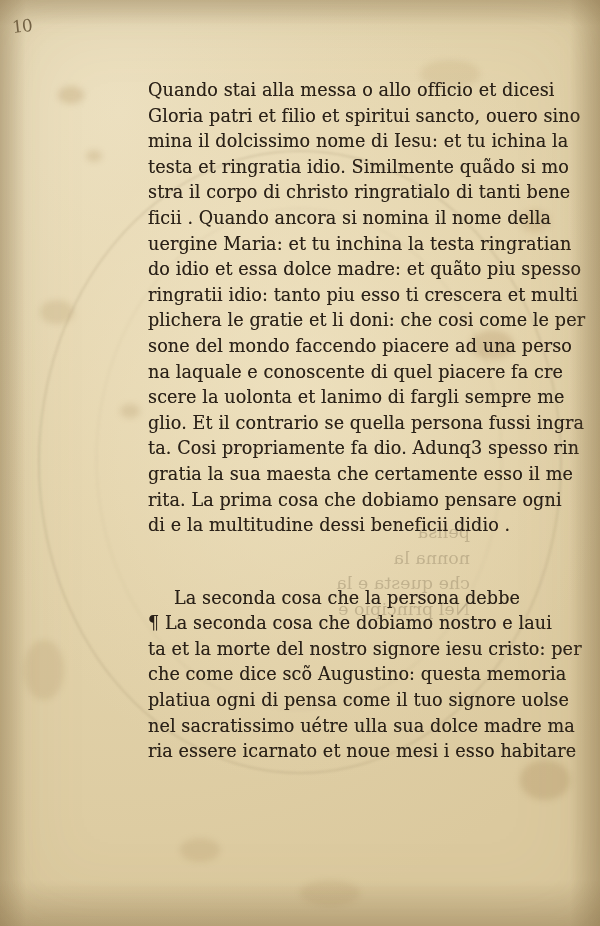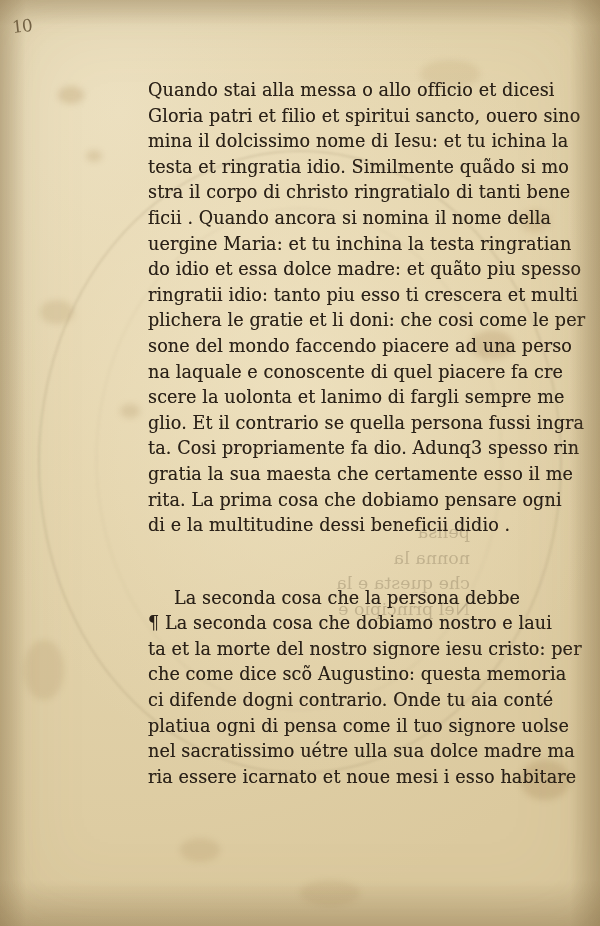--- a/index.html
+++ b/index.html
@@ -193,21 +193,20 @@
       <div class="line para">scere la uolonta et lanimo di fargli sempre me</div>
       <div class="line para">glio. Et il contrario se quella persona fussi ingra</div>
       <div class="line para">ta. Cosi propriamente fa dio. Adunq3 spesso rin</div>
       <div class="line para">gratia la sua maesta che certamente esso il me</div>
       <div class="line para">rita. La prima cosa che dobiamo pensare ogni</div>
       <div class="line para">di e la multitudine dessi beneficii didio .</div>
       <div class="line indent">La seconda cosa che la persona debbe</div>
       <div class="line para"><span class="pilcrow">¶ </span><span>La seconda cosa che dobiamo nostro e laui</span></div>
       <div class="line para">ta et la morte del nostro signore iesu cristo: per</div>
       <div class="line para">che come dice scõ Augustino: questa memoria</div>
-      <div class="line para">ci difende dogni contrario. Onde tu aia conté</div>
       <div class="line para">platiua ogni di pensa come il tuo signore uolse</div>
       <div class="line para">nel sacratissimo uétre ulla sua dolce madre ma</div>
       <div class="line para">ria essere icarnato et noue mesi i esso habitare</div>
     </div>
 
   <div class="edge-left"></div>
   <div class="edge-right"></div>
   <div class="edge-top"></div>
   <div class="edge-bottom"></div>
   <div class="vignette"></div>

